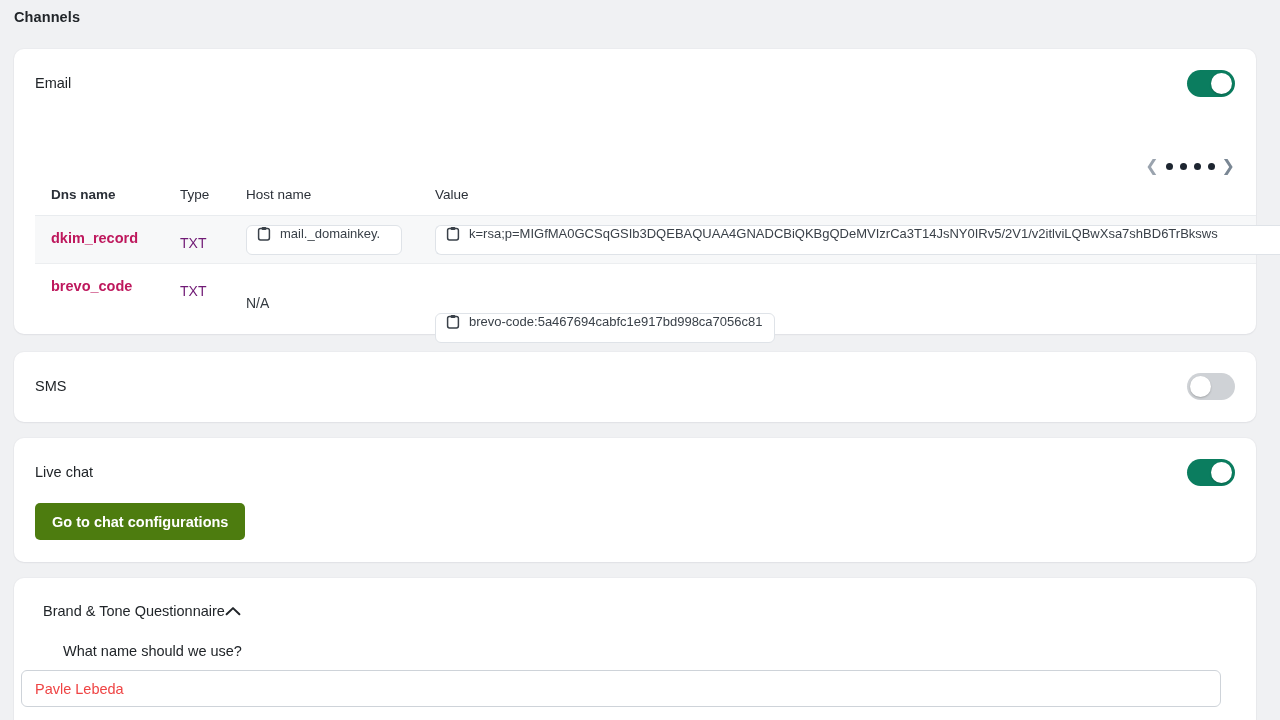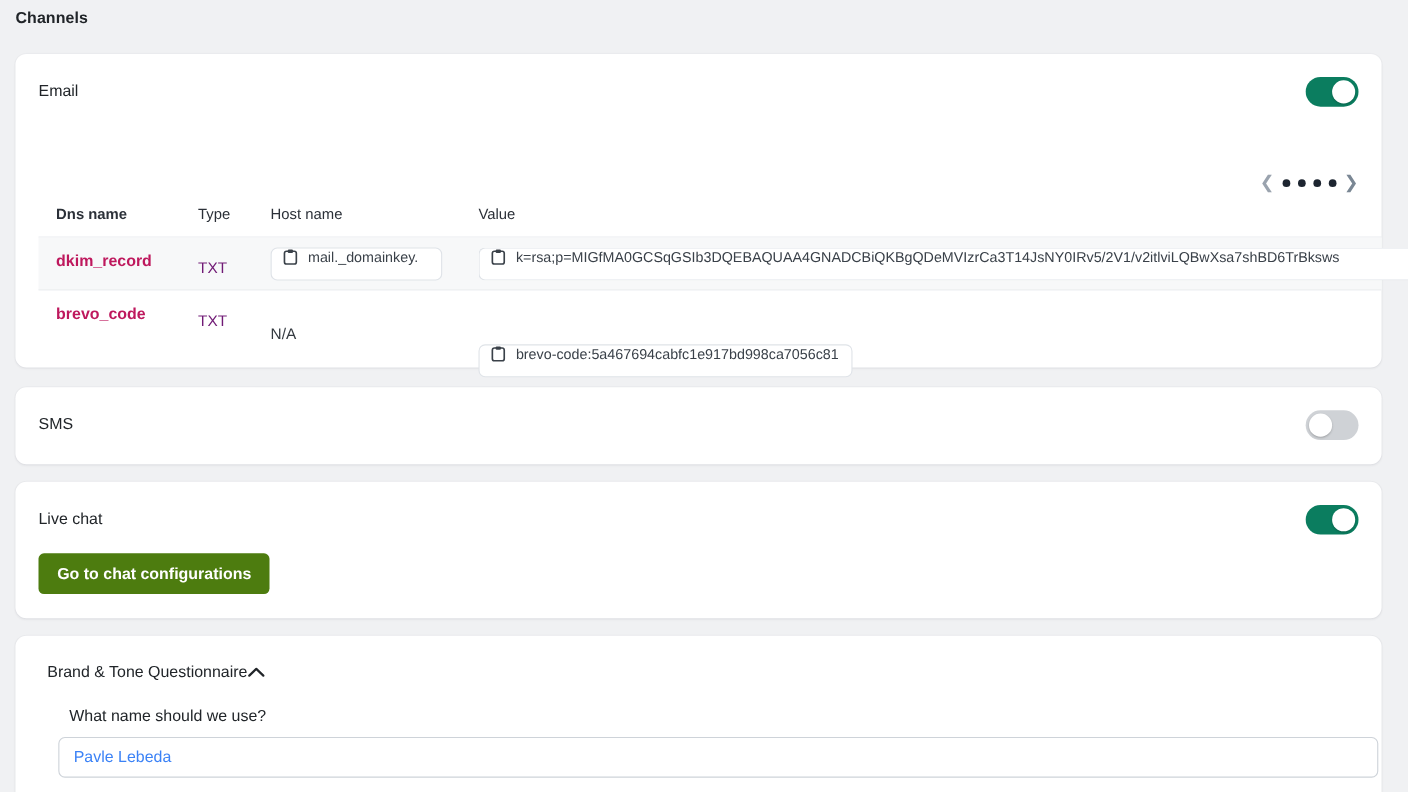--- a/index.html
+++ b/index.html
@@ -224,31 +224,31 @@
   .question {
     position: absolute;
     left: 21px;
     top: 65px;
     font-size: 14.5px;
     color: #212529;
     margin-left: 28px;
   }
   .text-input {
     position: absolute;
-    left: 39px;
+    left: 7px;
     top: 92px;
     width: 1200px;
     height: 37px;
     border: 1px solid #ced3d9;
     border-radius: 6px;
     background: #ffffff;
     padding: 0 13px;
     font-size: 14.5px;
     font-family: "Liberation Sans", sans-serif;
-    color: #3b82f6;
+    color: #ef4444;
     outline: none;
   }
 </style>
 </head>
 <body>
 
 <div class="page">
 
   <div class="page-title">Channels</div>
 

